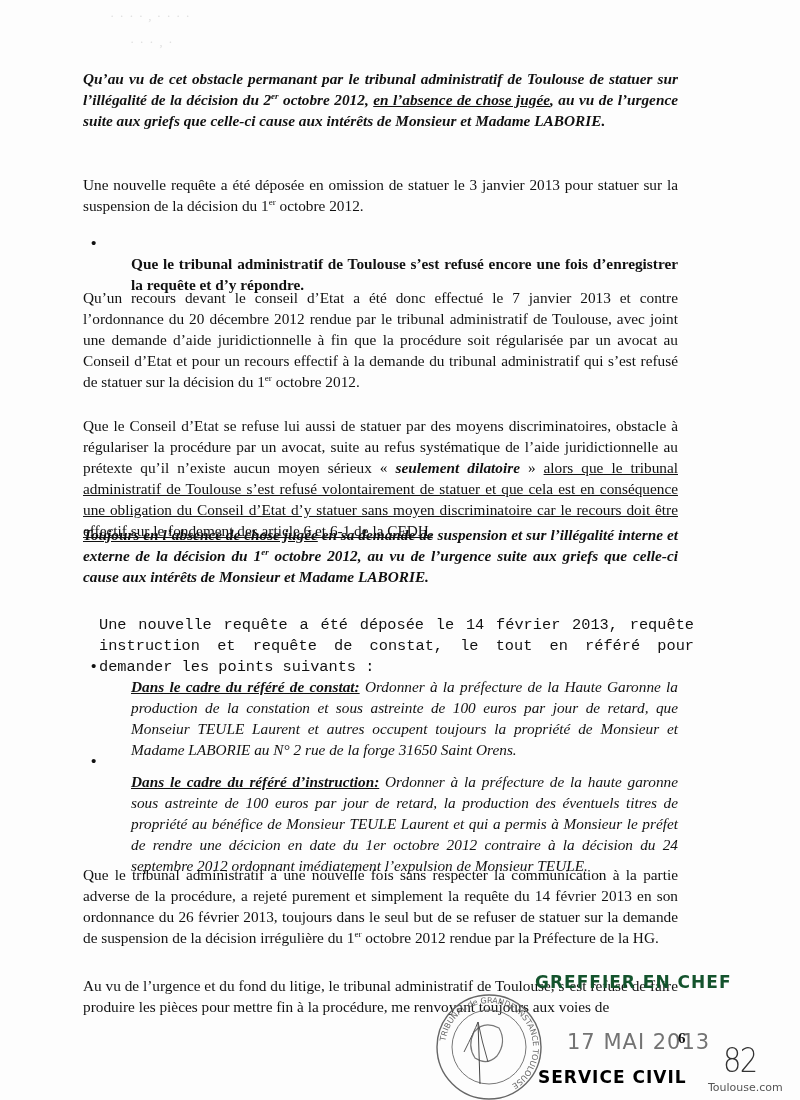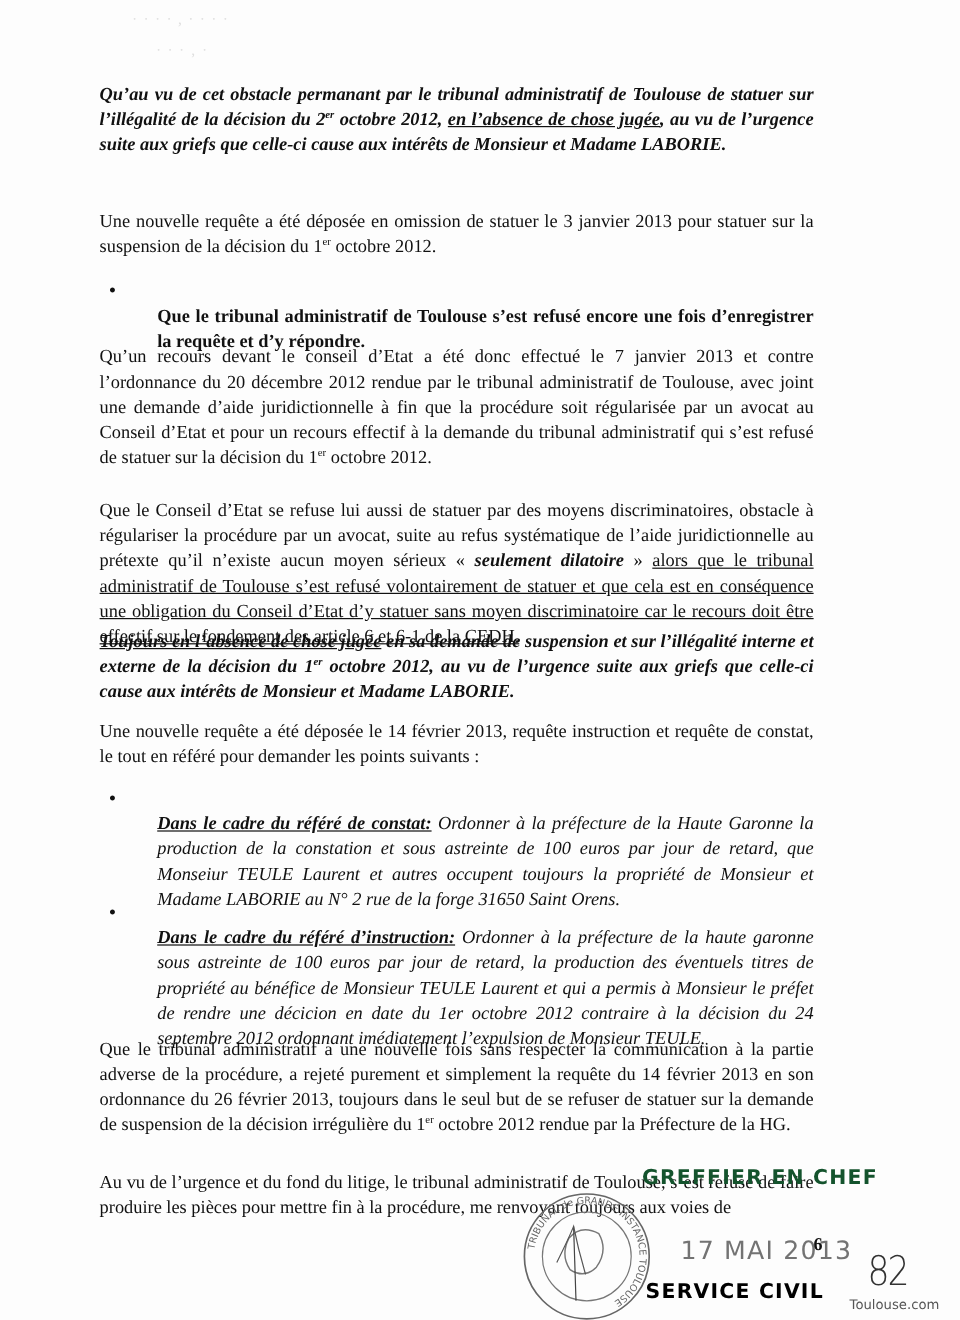--- a/index.html
+++ b/index.html
@@ -70,21 +70,21 @@
   </p>
 
   <p class="p" style="top:415px;margin:0;">
     <span>Que le Conseil d’Etat se refuse lui aussi de statuer par des moyens discriminatoires, obstacle à régulariser la procédure par un avocat, suite au refus systématique de l’aide juridictionnelle au prétexte qu’il n’existe aucun moyen sérieux « </span><span class="bi">seulement dilatoire</span><span> » </span><span class="u">alors que le tribunal administratif de Toulouse s’est refusé volontairement de statuer et que cela est en conséquence une obligation du Conseil d’Etat d’y statuer sans moyen discriminatoire car le recours doit être effectif sur le fondement des article 6 et 6-1 de la CEDH.</span>
   </p>
 
   <p class="p bi" style="top:524px;margin:0;">
     <span class="u">Toujours en l’absence de chose jugée</span><span> en sa demande de suspension et sur l’illégalité interne et externe de la décision du 1</span><sup>er</sup><span> octobre 2012, au vu de l’urgence suite aux griefs que celle-ci cause aux intérêts de Monsieur et Madame LABORIE.</span>
   </p>
 
-  <p class="p" style="top:599px;margin:0;">Une nouvelle requête a été  déposée le 14 février 2013, requête instruction et requête de constat, le tout en référé pour demander les points suivants :</p>
+  <p class="p" style="top:599px;margin:16px;font-family:Liberation Mono, monospace;">Une nouvelle requête a été  déposée le 14 février 2013, requête instruction et requête de constat, le tout en référé pour demander les points suivants :</p>
 
   <div class="p bullet i" style="top:655px;">
     <span class="dot" style="font-style:normal">•</span>
     <span class="txt"><span class="b u">Dans le cadre du référé de constat:</span><span>  Ordonner  à la préfecture de la Haute Garonne la production de la constation et sous astreinte de 100 euros par jour de retard, que Monseiur TEULE Laurent et autres occupent toujours la propriété de Monsieur et Madame LABORIE au N° 2 rue de la forge 31650 Saint Orens.</span></span>
   </div>
 
   <div class="p bullet i" style="top:750px;">
     <span class="dot" style="font-style:normal">•</span>
     <span class="txt"><span class="b u">Dans le cadre du référé d’instruction:</span><span> Ordonner à la préfecture de la haute garonne sous astreinte de 100 euros par jour de retard, la production des éventuels titres de propriété au bénéfice de Monsieur TEULE Laurent et qui a permis à Monsieur le préfet de rendre une décicion en date du 1er octobre 2012 contraire à la décision du 24 septembre 2012 ordonnant imédiatement l’expulsion de Monsieur TEULE.</span></span>
   </div>

